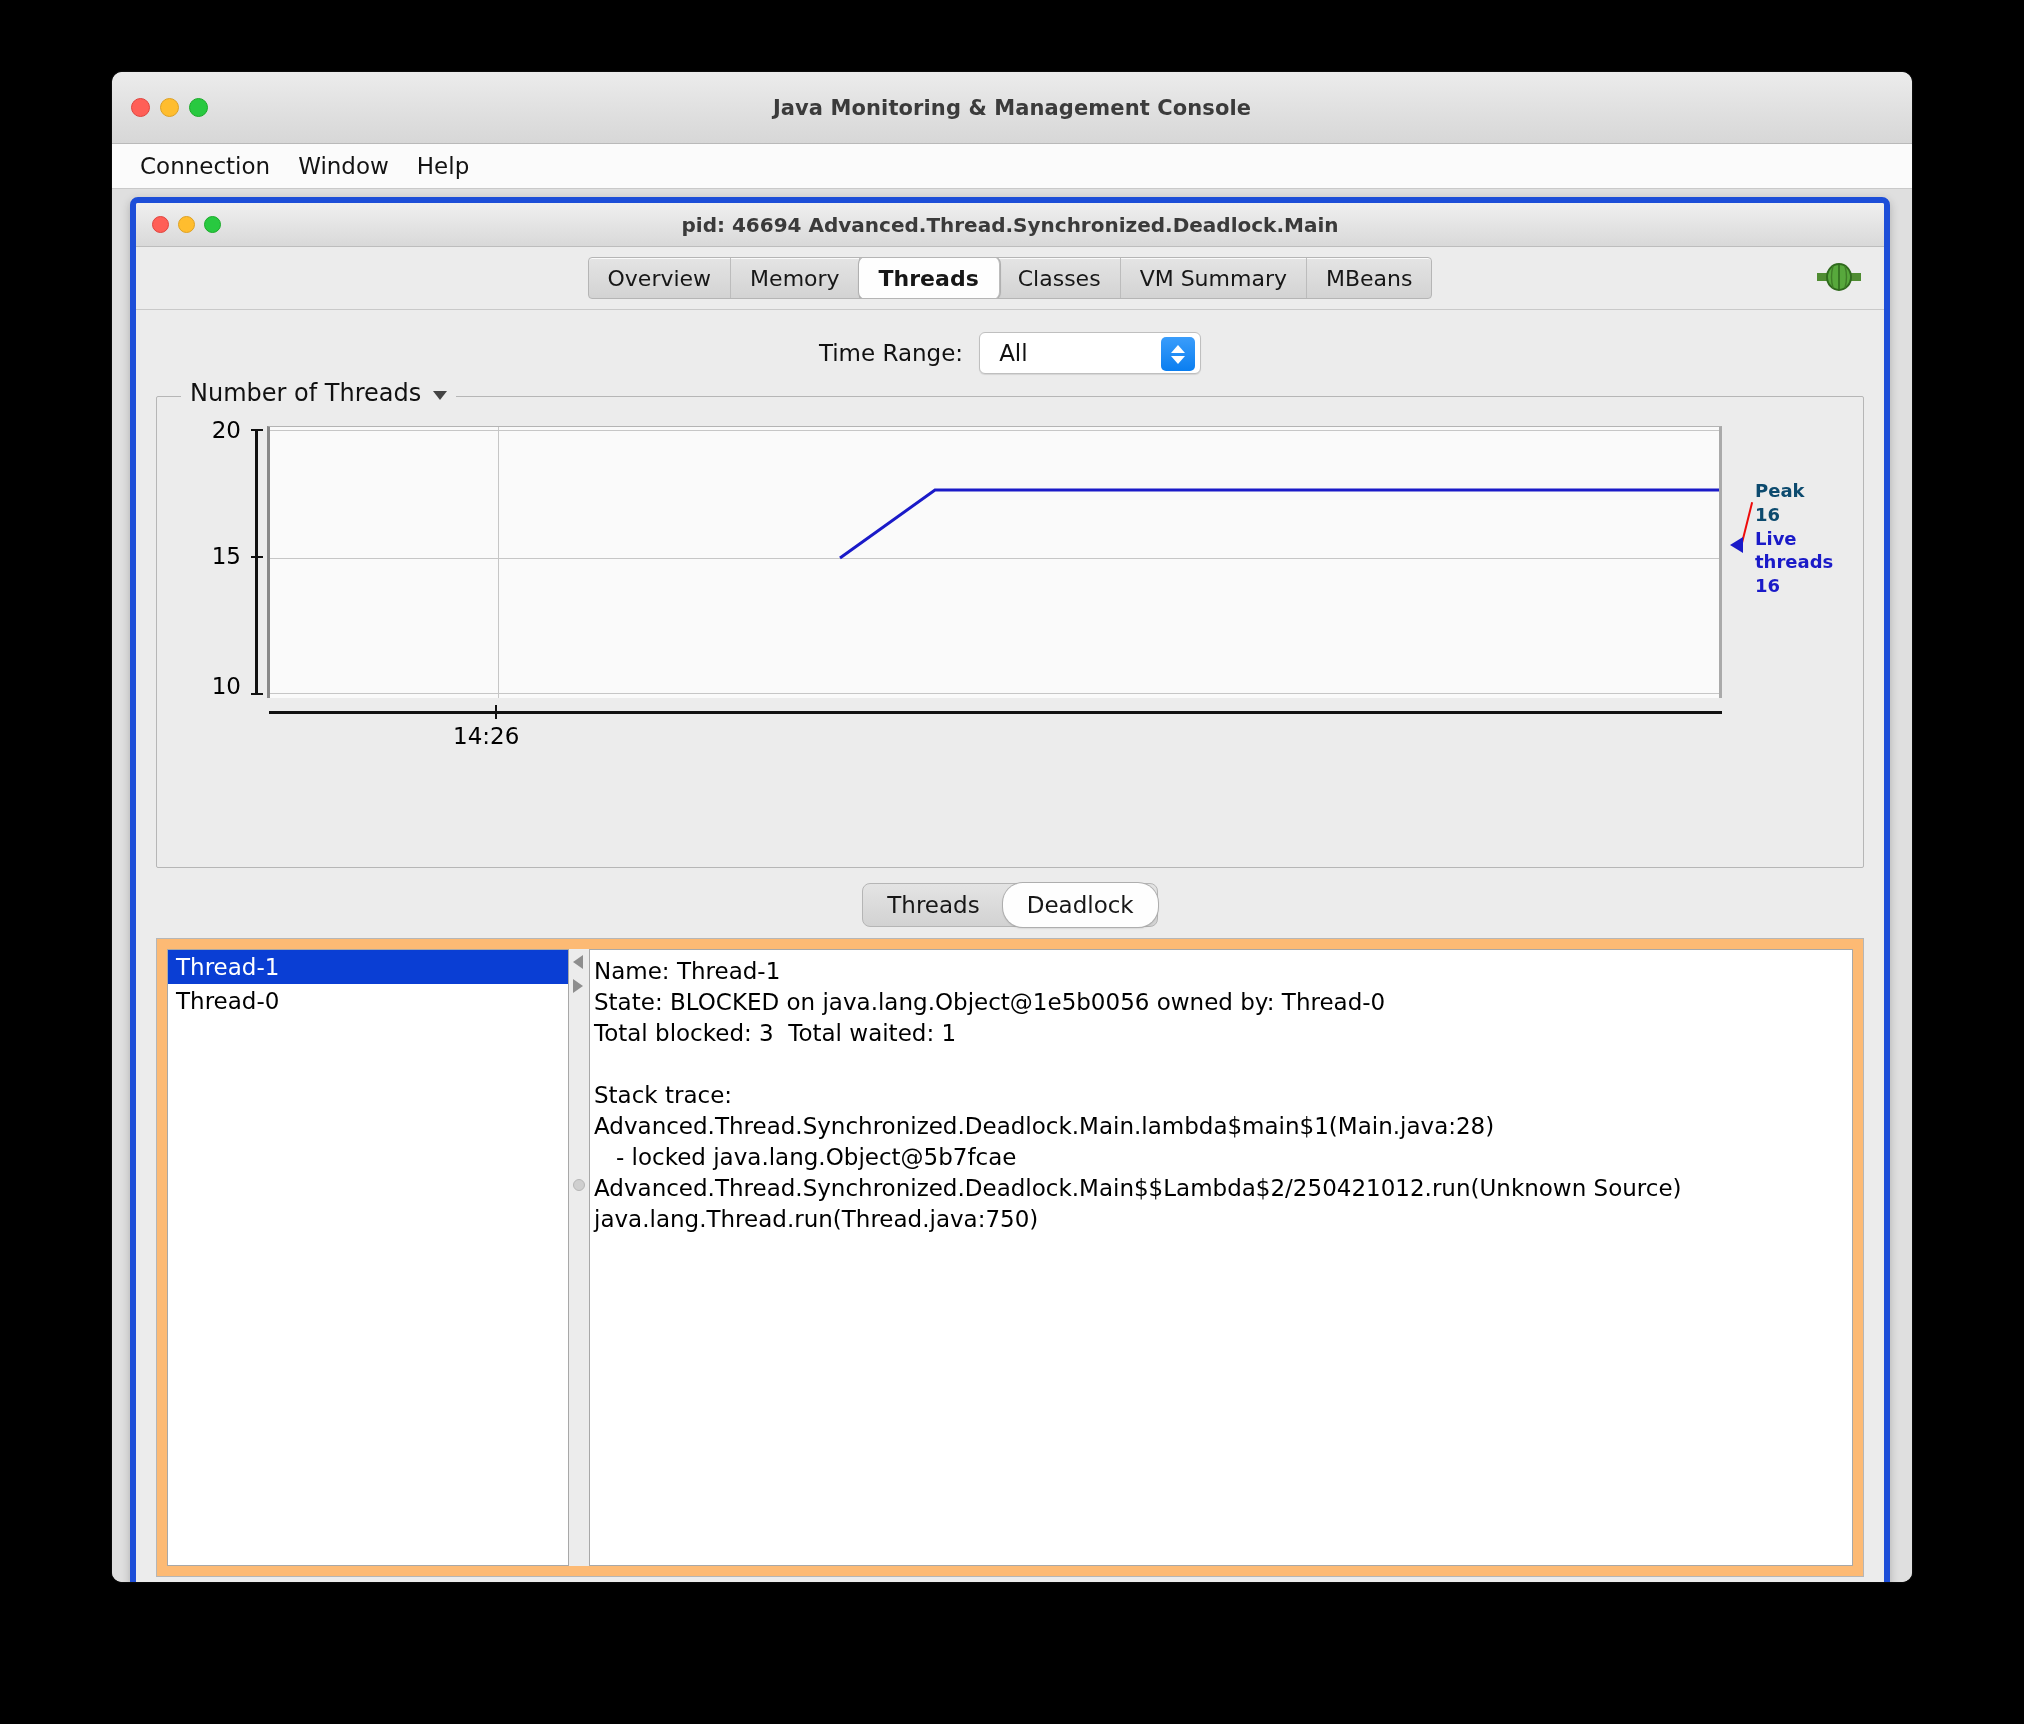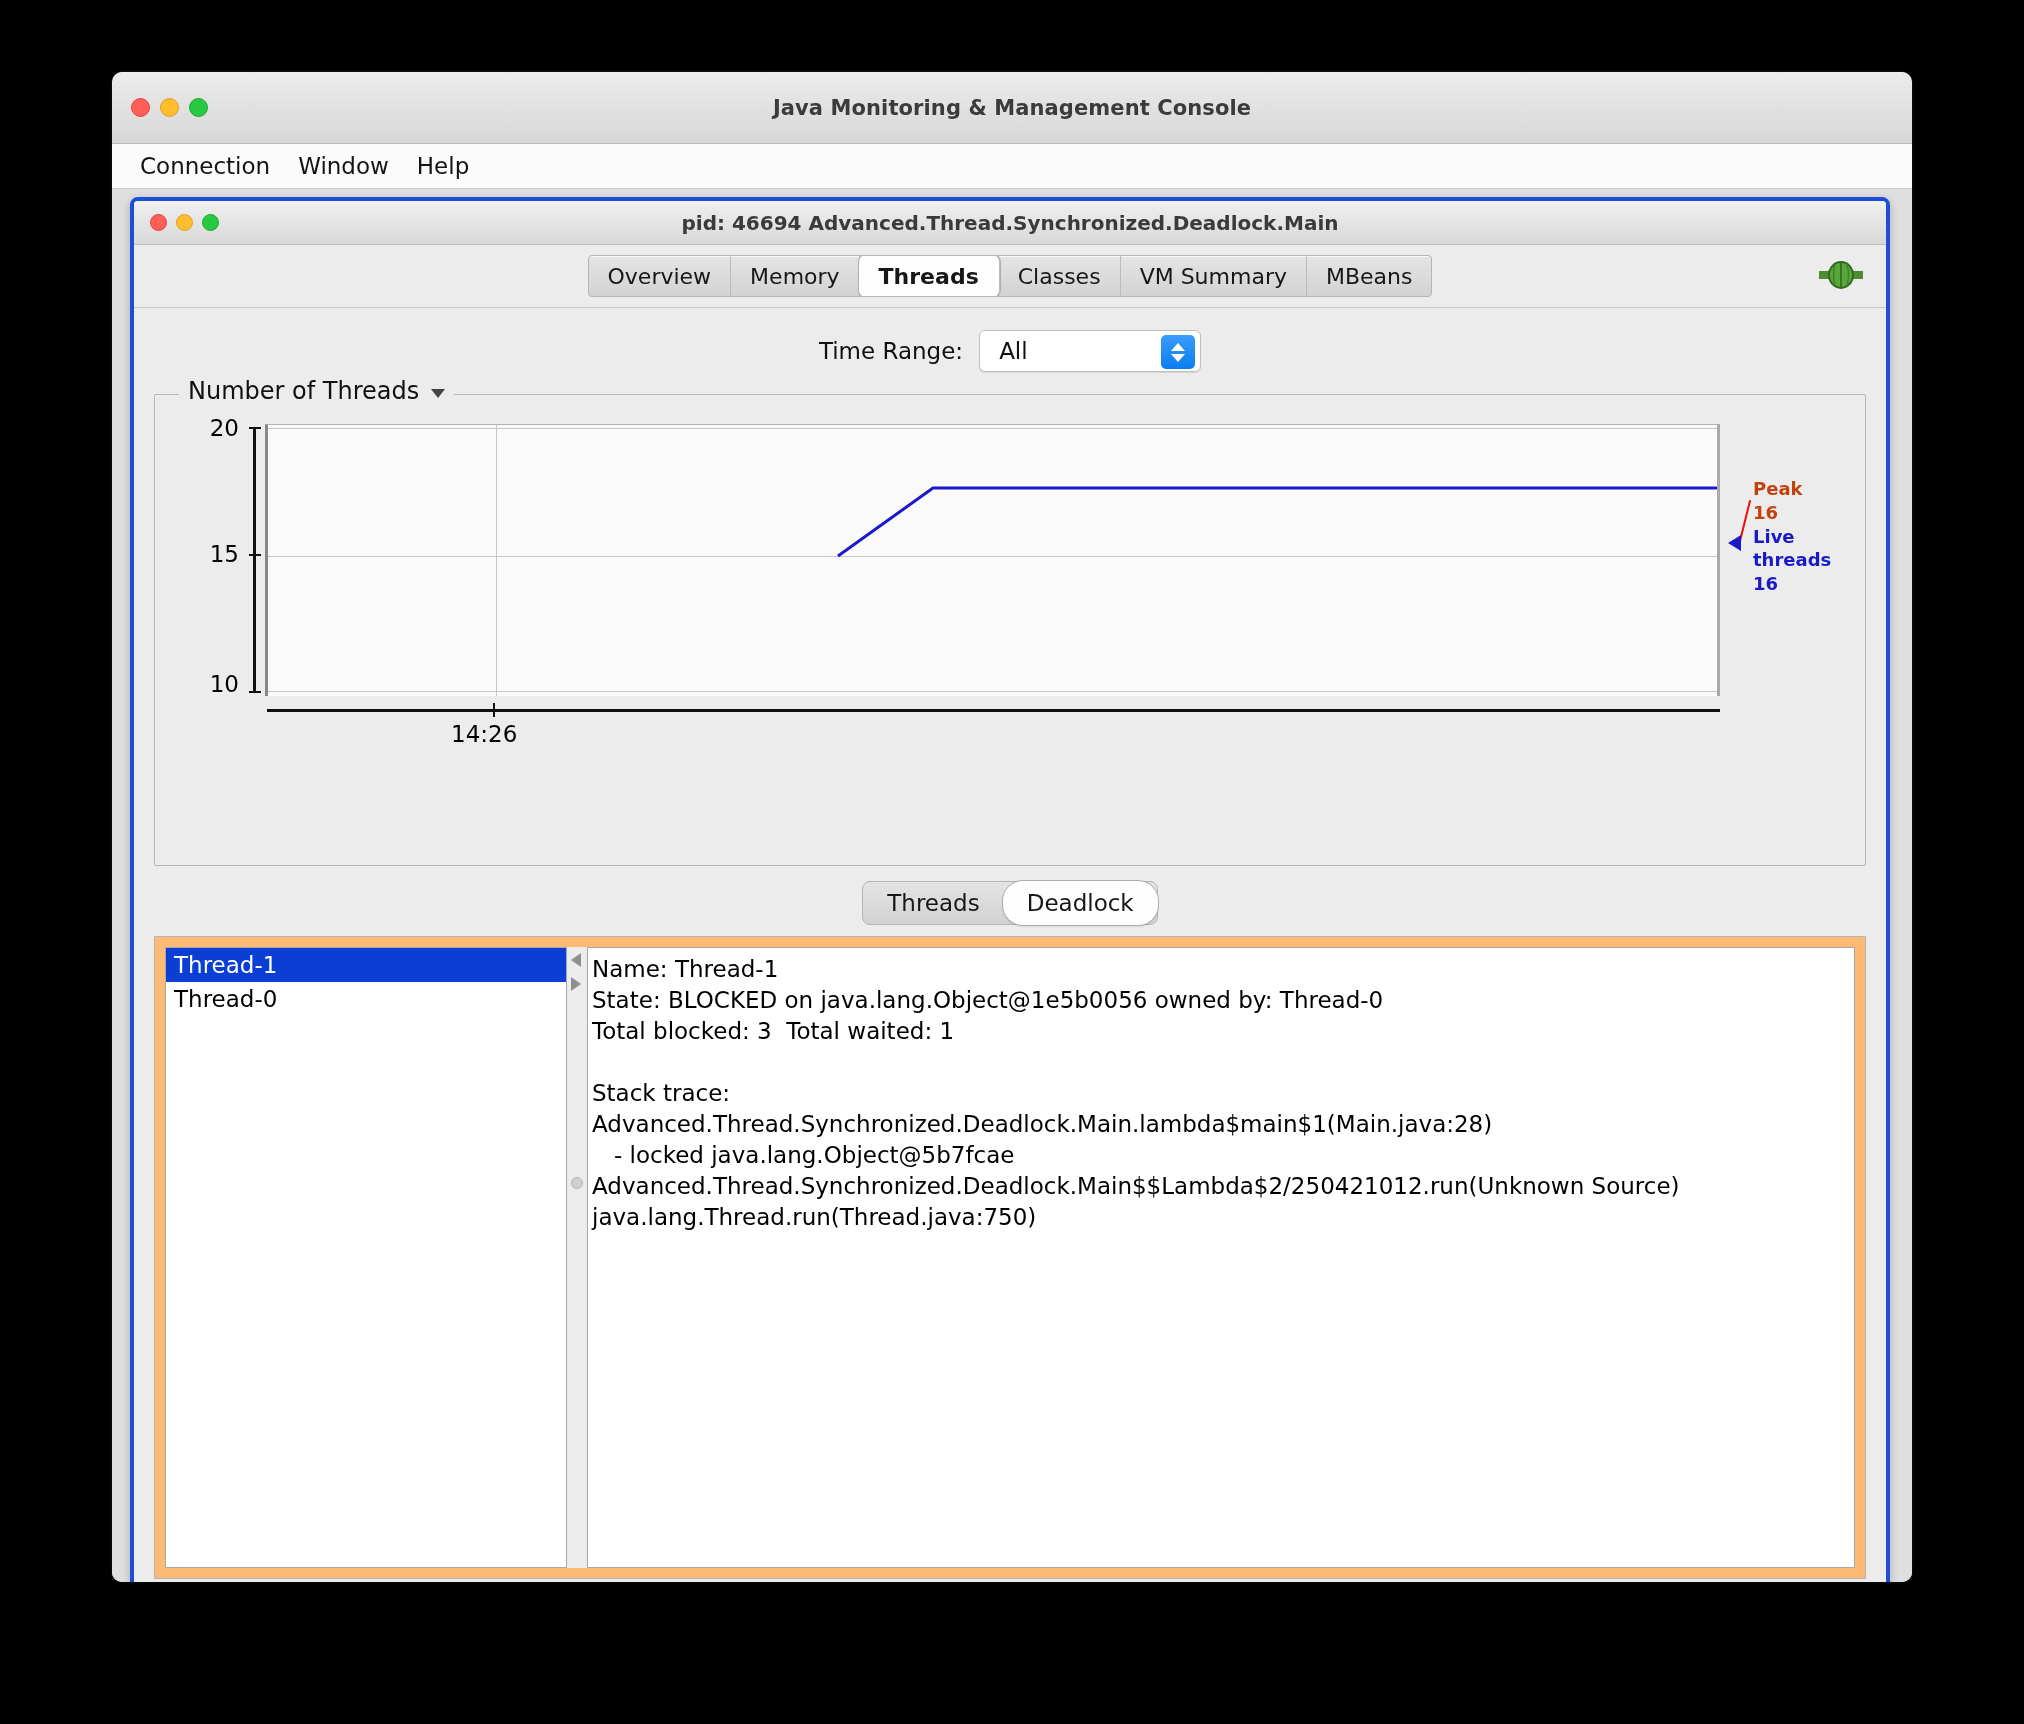--- a/index.html
+++ b/index.html
@@ -64,21 +64,21 @@
     padding: 10px 18px 20px 18px;
     position: relative;
   }
 
   
   #inner-window {
     position: absolute;
     left: 18px; top: 8px;
     width: 1760px; height: 1400px;
     background: #ececec;
-    border: 4px solid #1d4ed8;
+    border: 6px solid #1d4ed8;
     border-radius: 8px;
     box-shadow: 0 3px 10px rgba(0,0,0,0.22);
     display: flex; flex-direction: column;
     overflow: hidden;
   }
   #inner-titlebar {
     position: relative; height: 44px; flex: none;
     background: linear-gradient(to bottom, #f0f0f0 0%, #e4e4e4 50%, #d9d9d9 100%);
     border-bottom: 1px solid #bdbdbd;
     display: flex; align-items: center;
@@ -224,21 +224,21 @@
   #xaxis-line {
     position: absolute; left: 102px; top: 294px; width: 1453px; height: 3px; background: #111;
   }
   .xtick { position: absolute; top: 288px; width: 2px; height: 14px; background: #111; }
   .xlabel { position: absolute; font-size: 23px; color: #000; }
 
   #legend {
     position: absolute; left: 1588px; top: 62px;
     font-size: 18px; line-height: 1.32;
   }
-  .legend-peak { color: #c2410c; font-weight: bold; }
+  .legend-peak { color: #0c4a6e; font-weight: bold; }
   .legend-live { color: #1a1ac8; font-weight: bold; }
   #legend-red-line {
     position: absolute; left: 1573px; top: 84px;
     width: 2px; height: 46px; background: #ee0b0b;
     transform: rotate(14deg); transform-origin: bottom center;
   }
   #legend-blue-arrow {
     position: absolute; left: 1563px; top: 120px;
     width: 0; height: 0;
     border-top: 8px solid transparent; border-bottom: 8px solid transparent;

